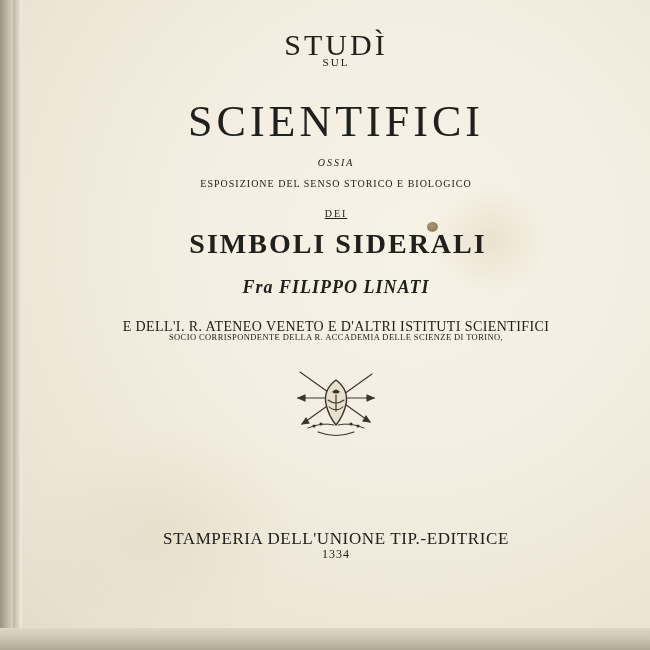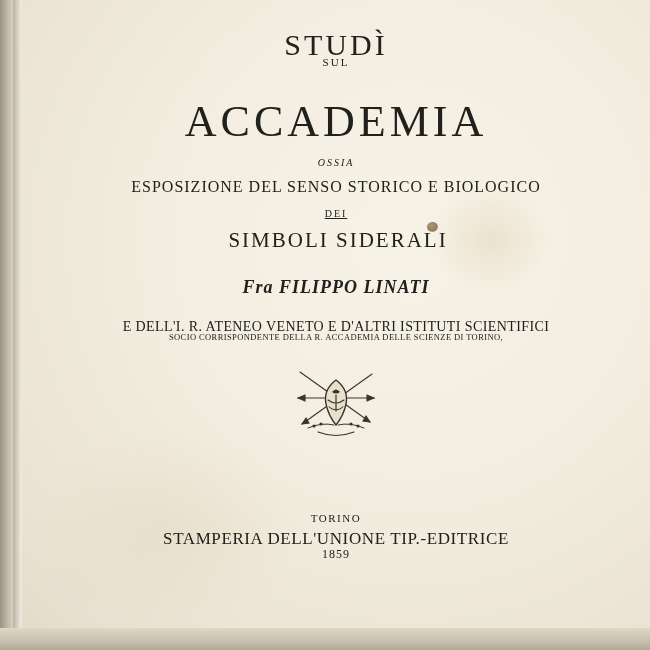--- a/index.html
+++ b/index.html
@@ -88,33 +88,34 @@
     font-weight: 400;
   }
   .t-ossia {
     position: absolute; left: 0; right: 0; top: 157px;
     font-size: 10px;
     letter-spacing: 2px;
     font-style: italic;
   }
   .t-espos {
     position: absolute; left: 0; right: 0; top: 178px;
-    font-size: 16px;
+    font-size: 10px;
     letter-spacing: 1px;
   }
   .t-dei {
     position: absolute; left: 0; right: 0; top: 208px;
     font-size: 10px;
     letter-spacing: 2px;
     text-decoration: underline;
   }
   .t-simboli {
     position: absolute; left: 4px; right: 0; top: 228px;
-    font-size: 21px;
-    letter-spacing: 2px;
+    font-size: 28px;
+    letter-spacing: 2px;
+    font-weight: bold;
   }
   .t-delconte {
     position: absolute; left: 0; right: 0; top: 262px;
     font-size: 12px;
     letter-spacing: 0.5px;
   }
   .t-author {
     position: absolute; left: 0; right: 0; top: 277px;
     font-size: 18px;
     font-weight: bold;
@@ -167,21 +168,21 @@
   <div class="foxing-dot"></div>
 
   <div class="binding-left"></div>
   <div class="binding-left-shadow"></div>
   <div class="bottom-edge"></div>
 
   <div class="content">
 
     <div class="t-studi">STUDÌ</div>
     <div class="t-sul">SUL</div>
-    <div class="t-planisfero">ACCADEMIA</div>
+    <div class="t-planisfero">SCIENTIFICI</div>
     <div class="t-ossia">OSSIA</div>
     <div class="t-espos">ESPOSIZIONE DEL SENSO STORICO E BIOLOGICO</div>
     <div class="t-dei">DEI</div>
     <div class="t-simboli">SIMBOLI SIDERALI</div>
     <div class="t-author">Fra FILIPPO LINATI</div>
     <div class="t-aff1">SOCIO CORRISPONDENTE DELLA R. ACCADEMIA DELLE SCIENZE DI TORINO,</div>
     <div class="t-aff2">E DELL'I. R. ATENEO VENETO E D'ALTRI ISTITUTI SCIENTIFICI</div>
 
     <div class="vignette">
       <svg viewBox="0 0 96 82" width="96" height="82" aria-hidden="true">
@@ -208,18 +209,17 @@
           <circle cx="26" cy="64" r="1.6" fill="#3a342a" stroke="none"></circle>
           <circle cx="33" cy="62" r="1.6" fill="#3a342a" stroke="none"></circle>
           <circle cx="70" cy="64" r="1.6" fill="#3a342a" stroke="none"></circle>
           <circle cx="63" cy="62" r="1.6" fill="#3a342a" stroke="none"></circle>
 
           <path d="M30,70 q18,7 36,0" stroke="#3a342a" stroke-width="1.2"></path>
         </g>
       </svg>
     </div>
 
-    <div class="t-torino">TORINO</div>
     <div class="t-publisher">STAMPERIA DELL'UNIONE TIP.-EDITRICE</div>
-    <div class="t-year">1859</div>
+    <div class="t-year">1334</div>
 
   </div>
 </div>
 
 </body></html>

